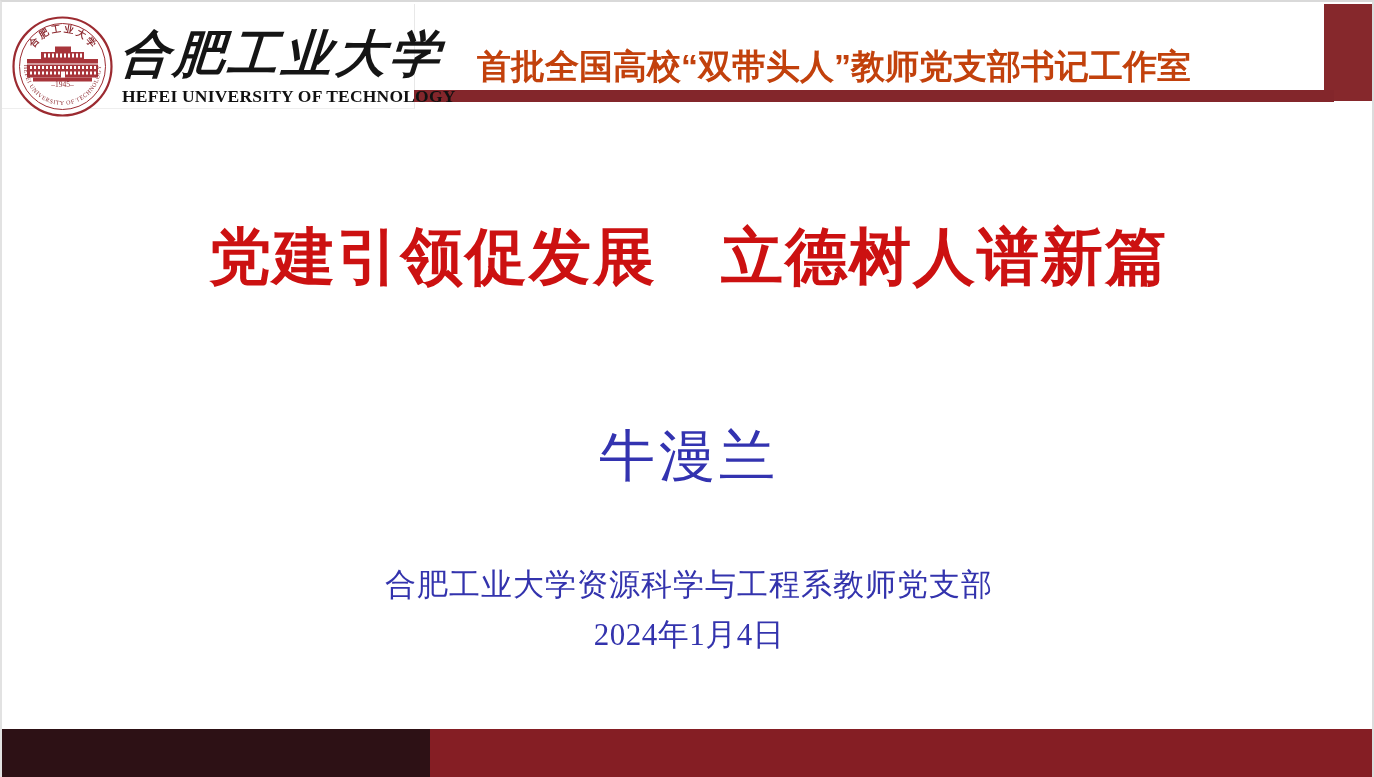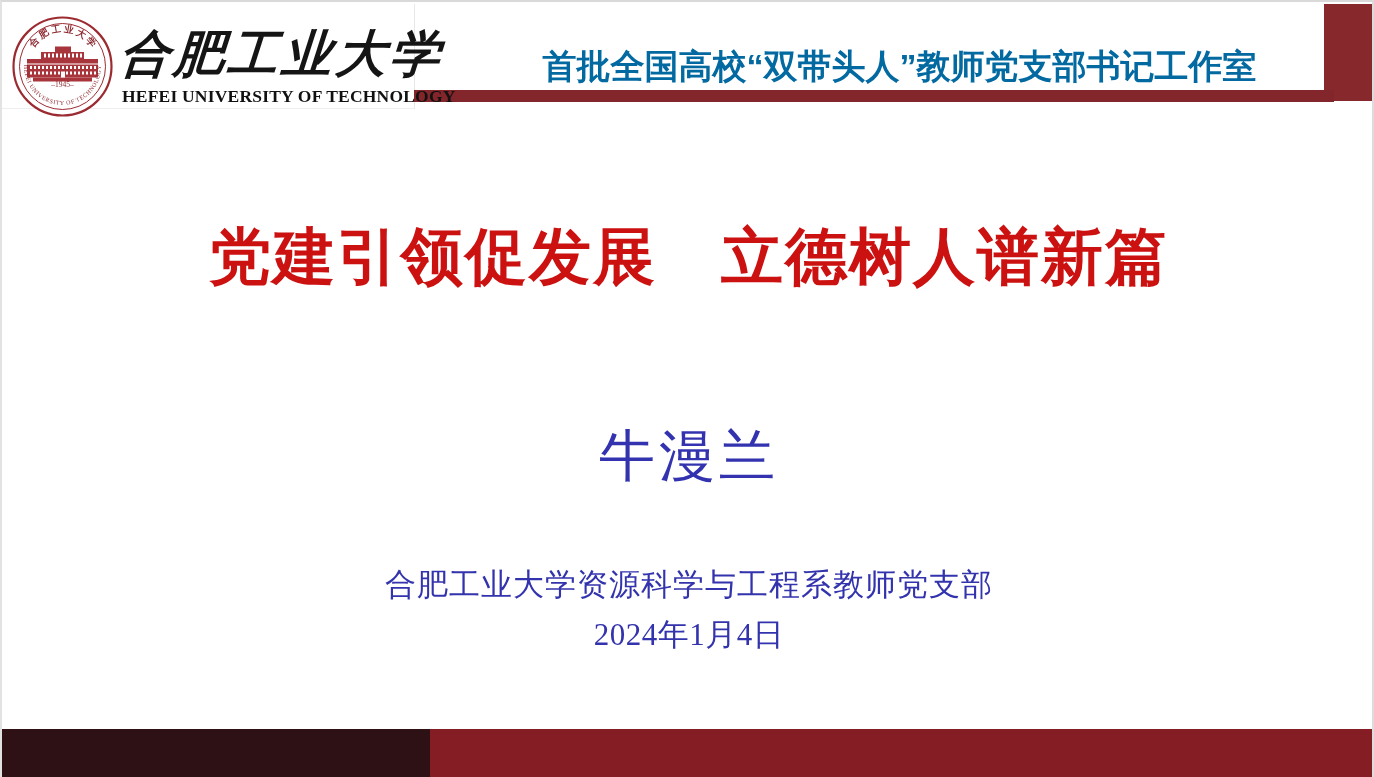--- a/index.html
+++ b/index.html
@@ -97,26 +97,26 @@
     color: #111111;
     letter-spacing: 0.2px;
     white-space: nowrap;
   }
 
   .banner-text {
     position: absolute;
     left: 475px;
     top: 42px;
     width: 845px;
-    text-align: center;
+    text-align: left;
     font-family: "Liberation Sans", "DejaVu Sans", sans-serif;
     font-weight: bold;
     font-size: 34px;
     line-height: 44px;
-    color: #0369a1;
+    color: #c2410c;
     white-space: nowrap;
     letter-spacing: 0px;
   }
 
   
   #main-title {
     position: absolute;
     left: 0;
     top: 212px;
     width: 1374px;

